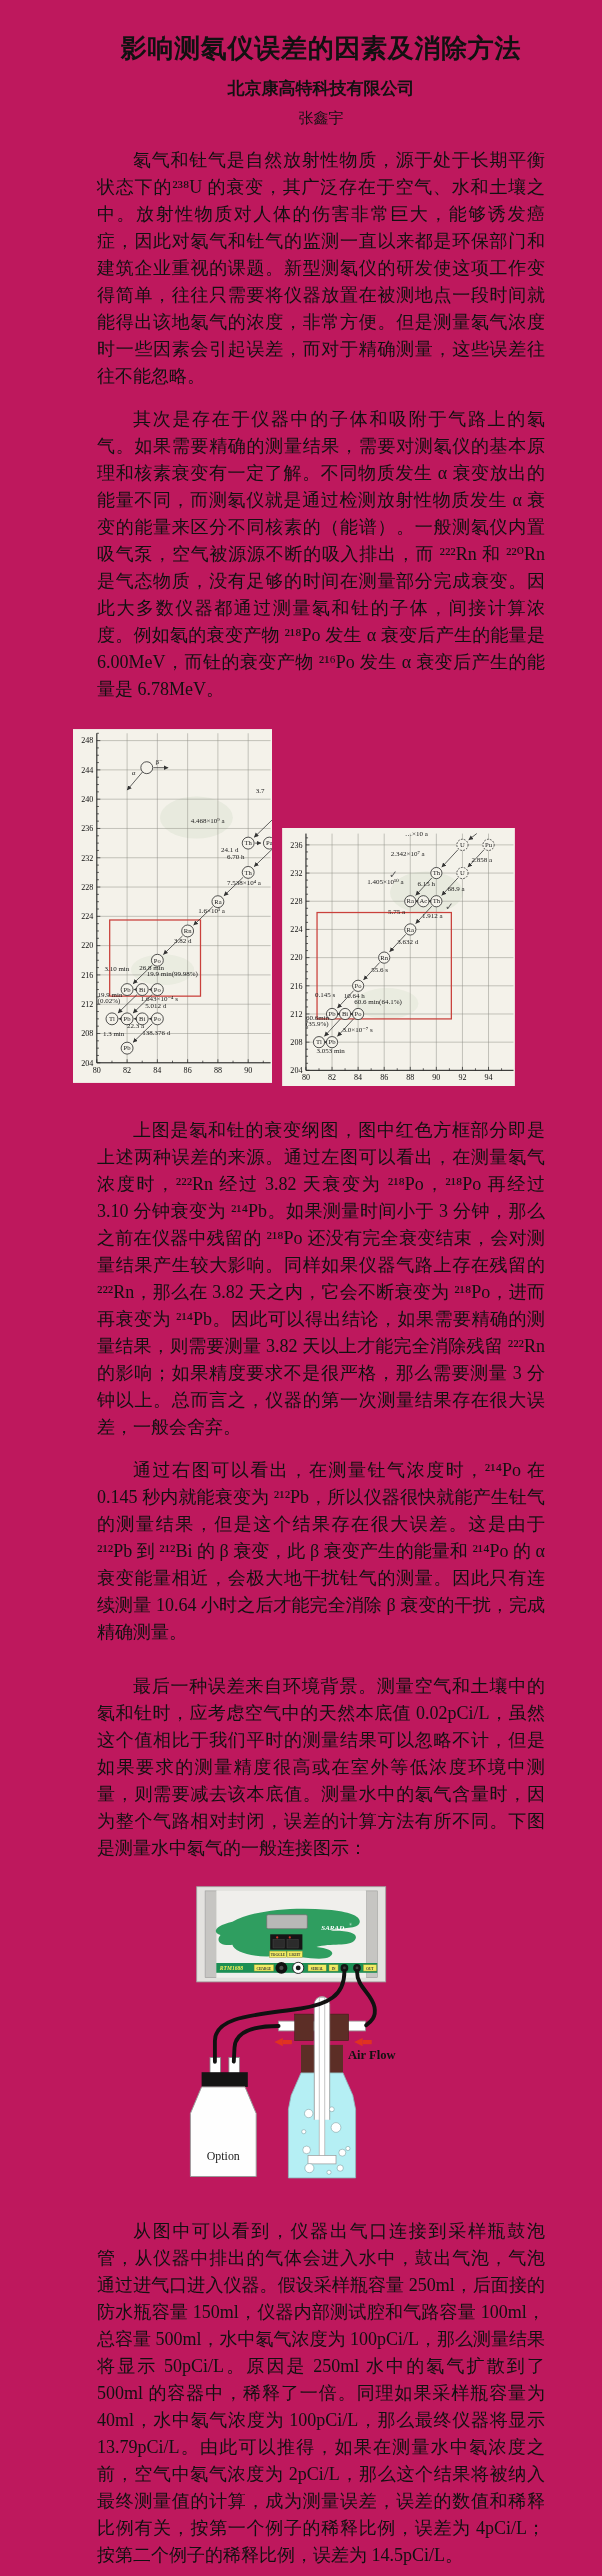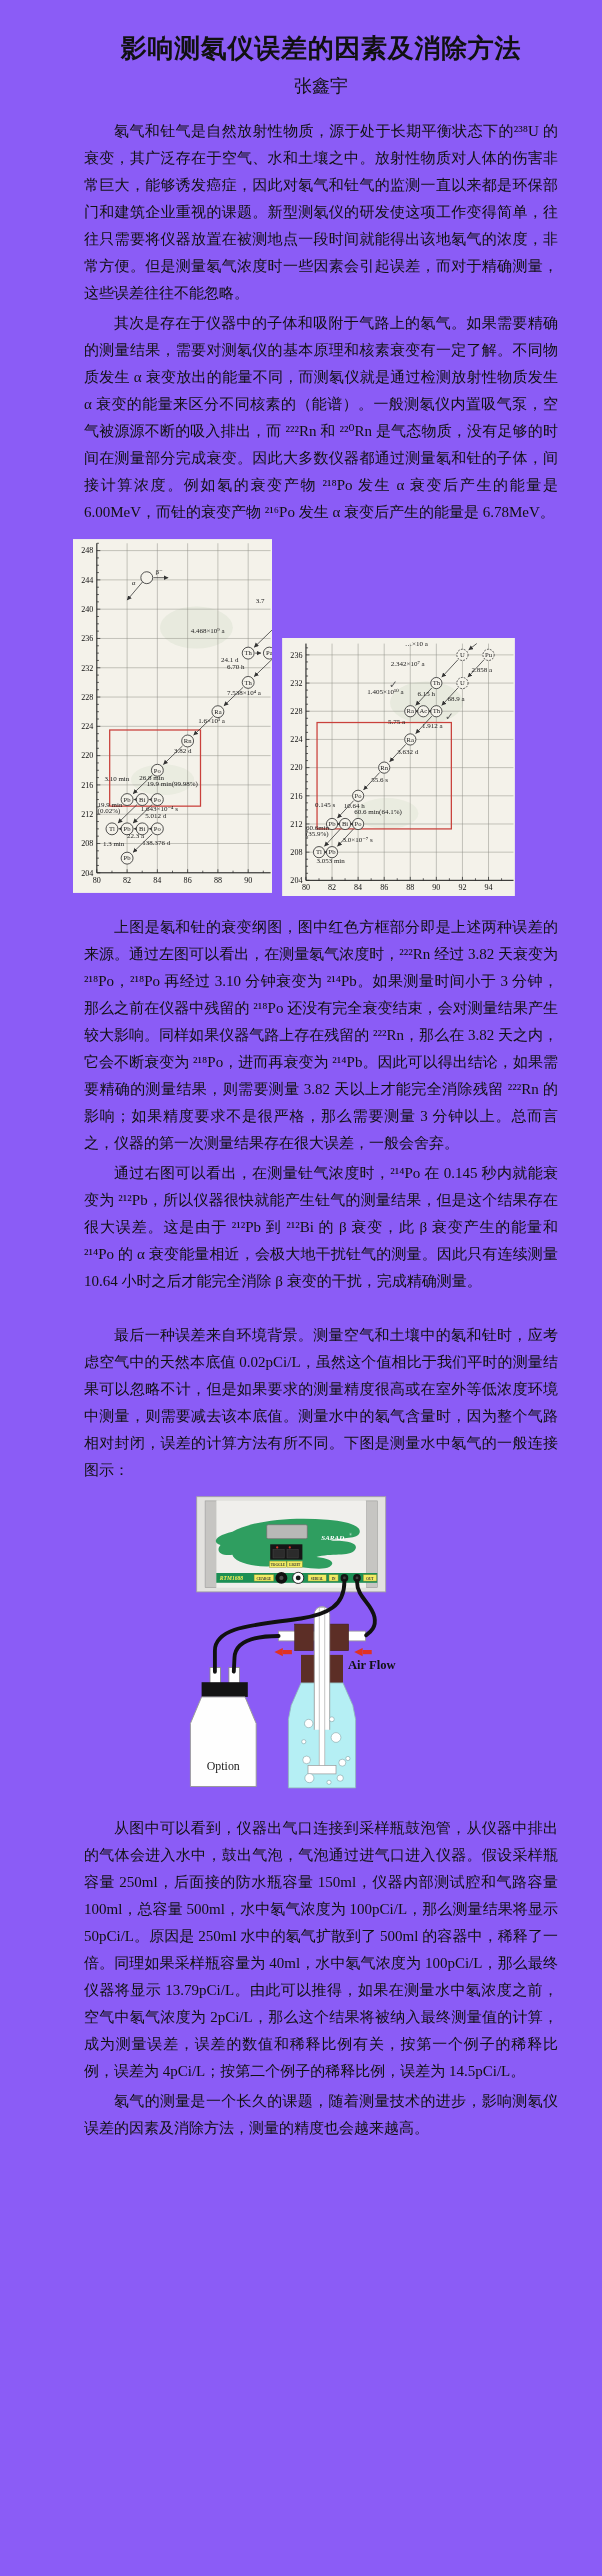--- a/index.html
+++ b/index.html
@@ -1,45 +1,46 @@
 <!DOCTYPE html>
 <html style="font-size:11.2px"><head>
 <meta charset="utf-8">
 <style>
   html,body{margin:0;padding:0;background:#888;}
   .page{
-    position:relative;width:602px;height:2576px;margin:0 auto;background:#8b5cf6;
+    position:relative;width:602px;height:2576px;margin:0 auto;background:#be185d;
     font-family:"Liberation Serif","DejaVu Serif",serif;color:#111;overflow:hidden;
     padding:0;box-sizing:border-box;
   }
   .textcol{padding:0 41px 0 81px;}
   .title{font-size:26px;font-weight:bold;text-align:center;margin:31px 0 0 0;letter-spacing:0.7px;}
   .org{font-size:17px;font-weight:bold;text-align:center;margin:11.2px 0 0 0;}
-  .author{font-size:18px;text-align:center;margin:8.4px 0 0 0;}
+  .author{font-size:15px;text-align:center;margin:8.4px 0 0 0;}
   .body p{
-    font-size:15px;line-height:27px;text-align:justify;margin:3px;
+    font-size:18px;line-height:27px;text-align:justify;margin:16px;
     text-indent:2em;
   }
   .body{margin-top:19.6px;}
   p.gap-before{margin-top:27px;}
   .figure{position:relative;width:494px;margin-left:-81px;}
   #figure1{height:382px;}
   #figure1 svg{position:absolute;}
   #fig1-left{left:73px;top:9.8px;}
   #fig1-right{left:282px;top:109px;}
   #figure2{height:324px;margin-top:4.2px;}
   #figure2 svg{position:absolute;left:0;top:0;}
   svg text{font-family:"Liberation Serif","DejaVu Serif",serif;}
 </style>
 </head>
 <body>
 
 <div class="page">
   <div class="textcol">
     <h1 class="title">影响测氡仪误差的因素及消除方法</h1>
+    <div class="org">北京康高特科技有限公司</div>
     <div class="author">张鑫宇</div>
 
     <div class="body">
       <p>氡气和钍气是自然放射性物质，源于处于长期平衡状态下的²³⁸U 的衰变，其广泛存在于空气、水和土壤之中。放射性物质对人体的伤害非常巨大，能够诱发癌症，因此对氡气和钍气的监测一直以来都是环保部门和建筑企业重视的课题。新型测氡仪的研发使这项工作变得简单，往往只需要将仪器放置在被测地点一段时间就能得出该地氡气的浓度，非常方便。但是测量氡气浓度时一些因素会引起误差，而对于精确测量，这些误差往往不能忽略。</p>
       <p>其次是存在于仪器中的子体和吸附于气路上的氡气。如果需要精确的测量结果，需要对测氡仪的基本原理和核素衰变有一定了解。不同物质发生 α 衰变放出的能量不同，而测氡仪就是通过检测放射性物质发生 α 衰变的能量来区分不同核素的（能谱）。一般测氡仪内置吸气泵，空气被源源不断的吸入排出，而 ²²²Rn 和 ²²⁰Rn 是气态物质，没有足够的时间在测量部分完成衰变。因此大多数仪器都通过测量氡和钍的子体，间接计算浓度。例如氡的衰变产物 ²¹⁸Po 发生 α 衰变后产生的能量是 6.00MeV，而钍的衰变产物 ²¹⁶Po 发生 α 衰变后产生的能量是 6.78MeV。</p>
 
       <div class="figure" id="figure1">
         <svg id="fig1-left" viewBox="0 0 284 505" width="199" height="354">
             <rect x="0" y="0" width="284" height="505" fill="#f4f2ea"></rect>
             <ellipse cx="176.08" cy="126.25" rx="52" ry="30" fill="rgba(128,170,120,0.10)"></ellipse>

